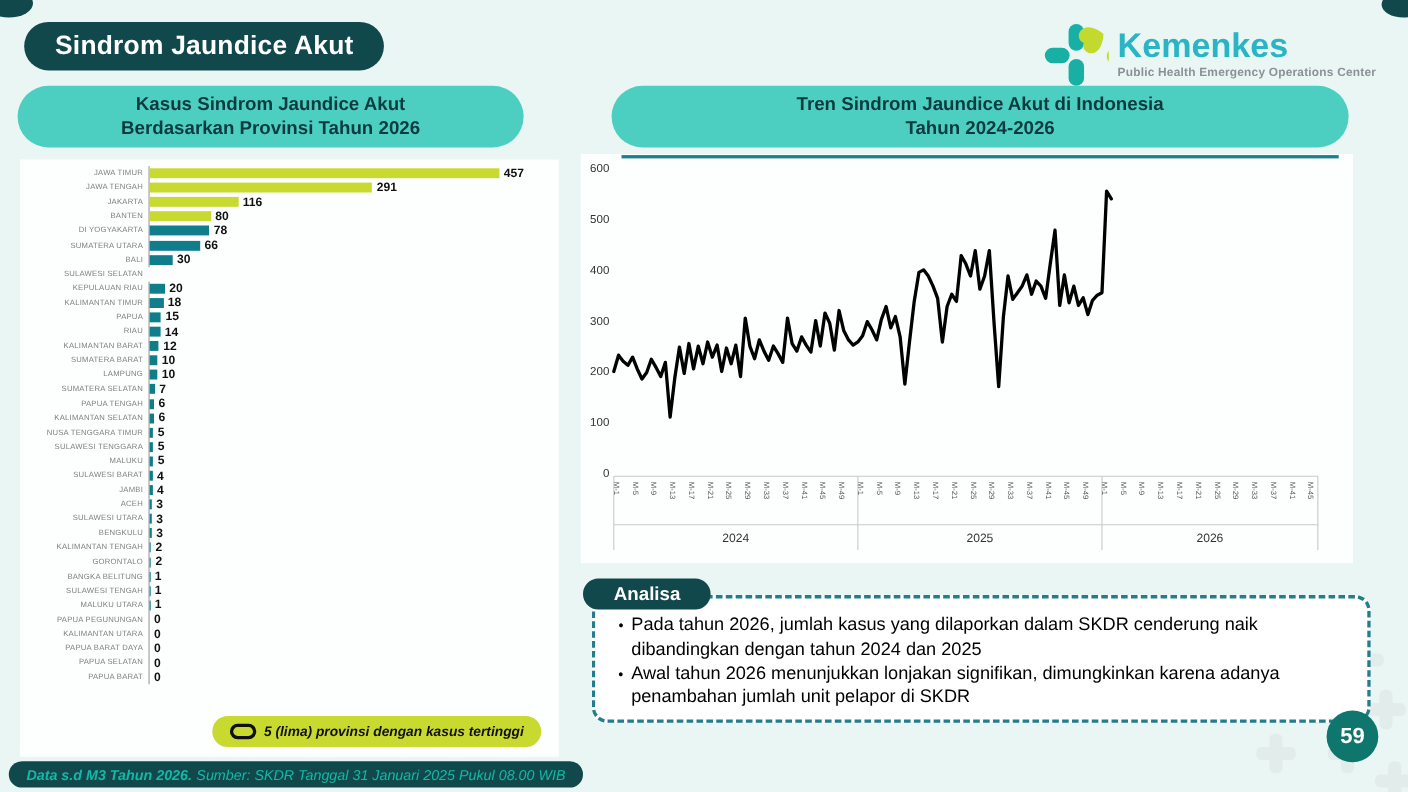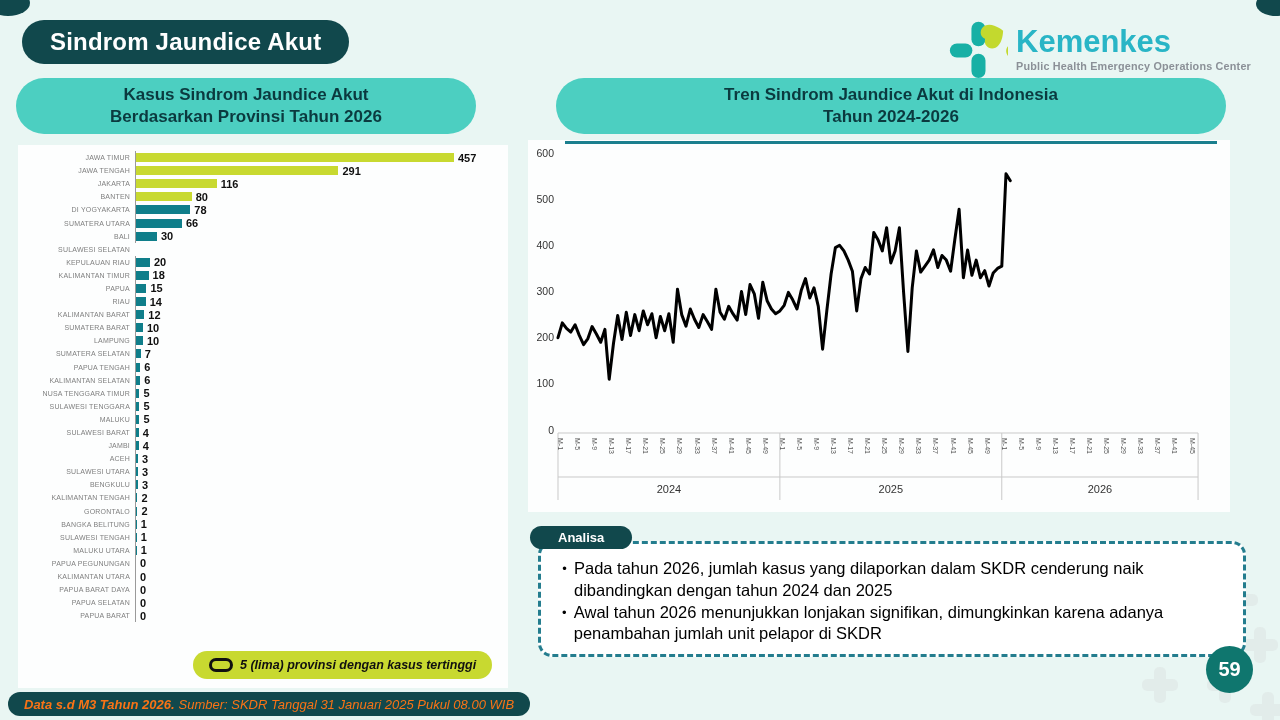--- a/index.html
+++ b/index.html
@@ -36,29 +36,29 @@
   .bar-track { border-left:1px solid #9a9a9a; height:13.1px; display:flex; align-items:center; flex:1; }
   .bar { height:9px; background:#0f7e8a; }
   .bar.lime { background:#c8d930; }
   .bar-value { font-size:11px; font-weight:bold; color:#101010; margin-left:4px; }
 
   .legend-pill { position:absolute; left:193px; top:651px; height:28px; background:#c8d930;
     border-radius:15px; display:flex; align-items:center; gap:7px; padding:0 16px; z-index:3; }
   .legend-swatch { width:24px; height:14px; border:3px solid #101010; border-radius:8px; background:#c8d930; }
   .legend-text { font-size:12.5px; font-style:italic; font-weight:600; color:#101010; white-space:nowrap; }
 
-  .footer-pill { position:absolute; left:8px; top:692px; height:24px; background:#11484c; color:#f97316;
+  .footer-pill { position:absolute; left:8px; top:692px; height:24px; background:#11484c; color:#14b8a6;
     border-radius:13px; display:flex; align-items:center; padding:0 16px; z-index:3; font-size:13px;
     font-style:italic; white-space:nowrap; }
   .footer-pill .b { font-weight:bold; margin-right:4px; }
 
   #linechart { position:absolute; left:528px; top:140px; z-index:2; }
 
   .analysis-pill { position:absolute; left:530px; top:526px; background:#11484c; color:#fff;
-    border-radius:16px; padding:4px 28px; font-size:13px; font-weight:bold; z-index:4; }
+    border-radius:16px; padding:4px 28px; font-size:17px; font-weight:bold; z-index:4; }
   .analysis-box { position:absolute; left:538px; top:541px; width:708px; height:116px; background:#ffffff;
     border:3px dashed #247d8e; border-radius:14px; z-index:3; padding:14px 18px 8px 14px; }
   .analysis-box ul { list-style:none; }
   .analysis-box li { display:flex; font-size:16.5px; color:#000; line-height:1.32; }
   .analysis-box li .dot { width:26px; text-align:center; font-size:13px; padding-top:2px; }
 
   .page-circle { position:absolute; left:1206px; top:646px; width:47px; height:47px; border-radius:50%;
     background:#0f766e; color:#fff; font-weight:bold; font-size:20px; display:flex; align-items:center;
     justify-content:center; z-index:5; }
 

